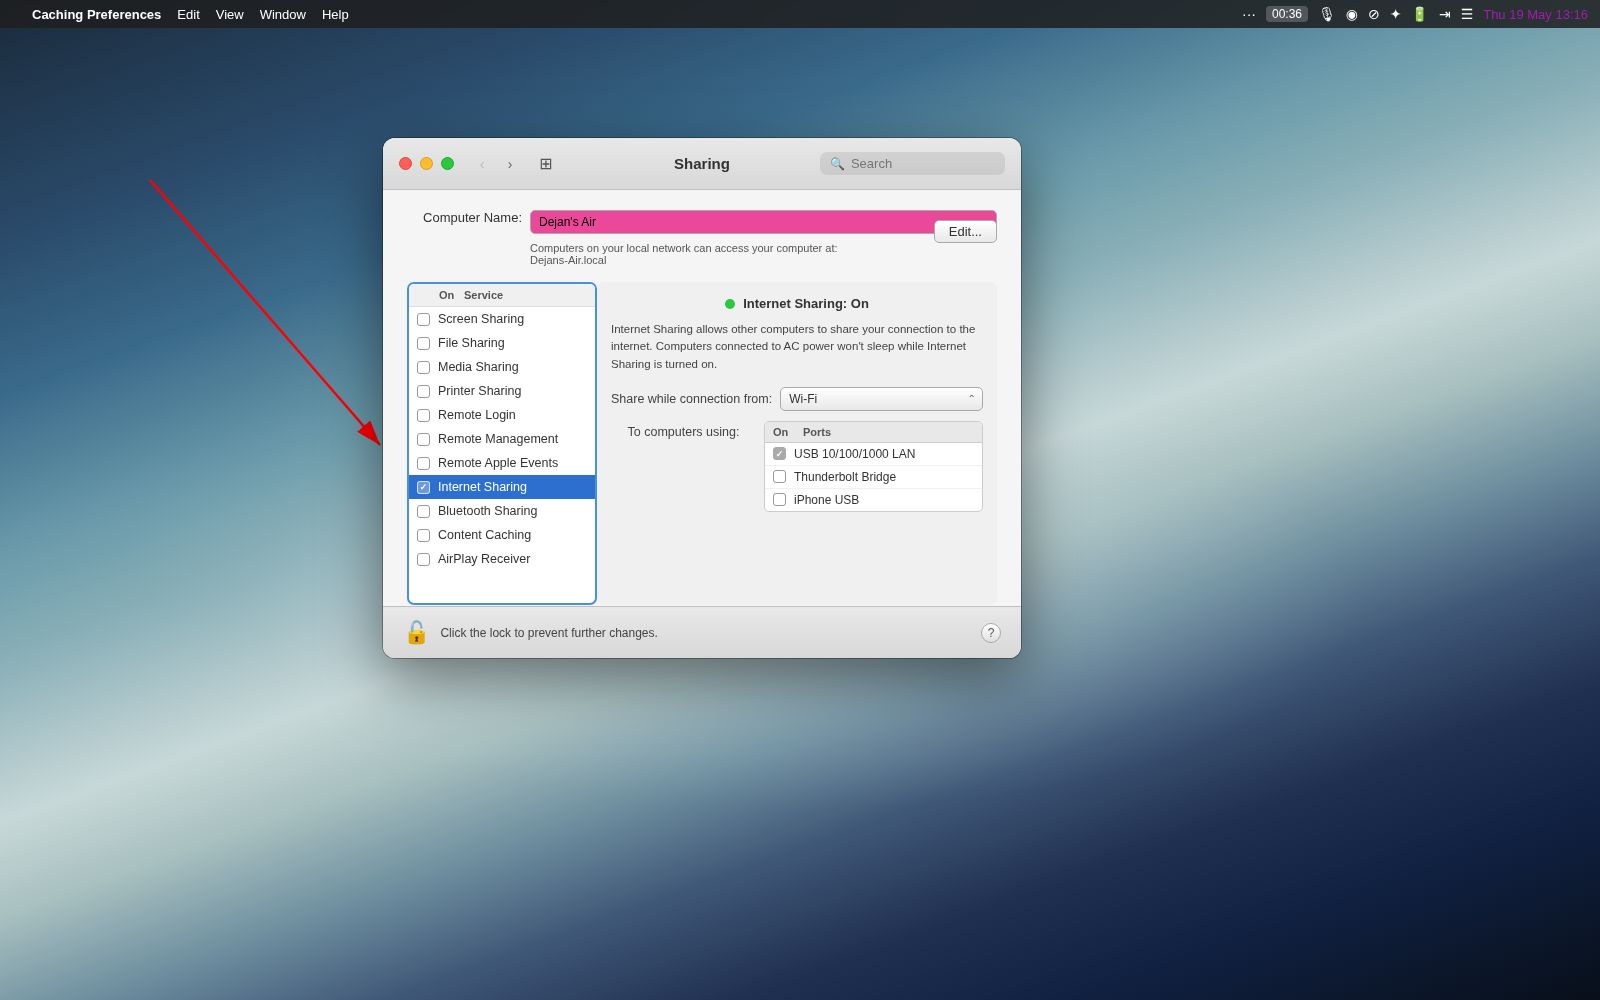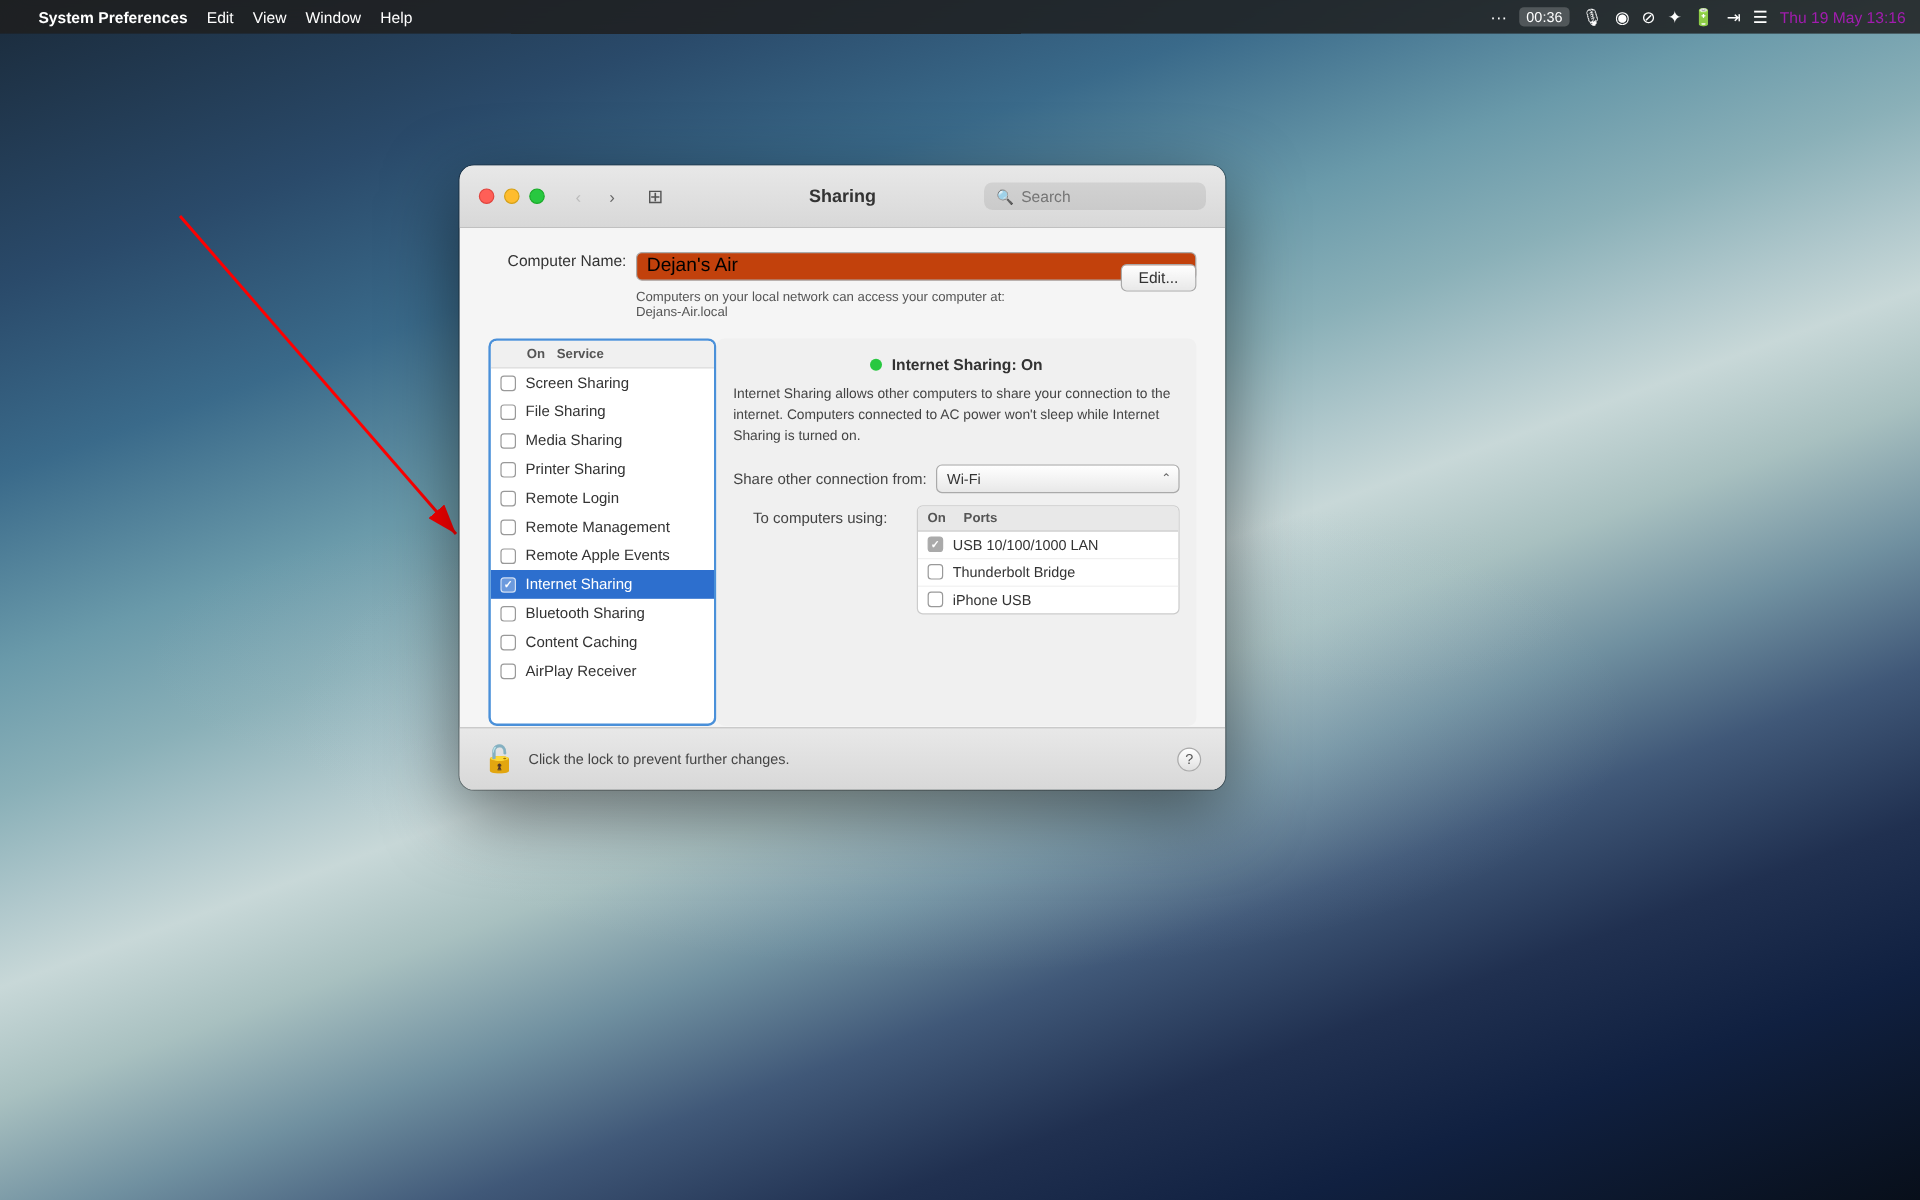--- a/index.html
+++ b/index.html
@@ -249,22 +249,22 @@
       text-align: right;
       margin-right: 8px;
     }
 
     .computer-name-input {
       flex: 1;
       height: 24px;
       border: 1px solid #aaa;
       border-radius: 5px;
       padding: 0 8px;
-      font-size: 16px;
-      background: #c2410c;
+      font-size: 12px;
+      background: #ec4899;
       outline: none;
     }
 
     .local-network-info {
       margin-left: 123px;
       margin-bottom: 16px;
     }
 
     .local-network-text {
       font-size: 11px;
@@ -566,21 +566,21 @@
     <marker id="arrowhead" markerWidth="10" markerHeight="7" refX="10" refY="3.5" orient="auto">
       <polygon points="0 0, 10 3.5, 0 7" fill="red"></polygon>
     </marker>
   </defs>
   <line x1="30" y1="30" x2="260" y2="295" stroke="red" stroke-width="2.5" marker-end="url(#arrowhead)"></line>
 </svg>
 
 <div class="menubar">
   <div class="menubar-left">
     <span class="apple-logo"></span>
-    <span class="menu-item bold">System Preferences</span>
+    <span class="menu-item bold">Caching Preferences</span>
     <span class="menu-item">Edit</span>
     <span class="menu-item">View</span>
     <span class="menu-item">Window</span>
     <span class="menu-item">Help</span>
   </div>
   <div class="menubar-right">
     <span class="menubar-icon">···</span>
     <span class="timer-badge">00:36</span>
     <span class="menubar-icon">🎙</span>
     <span class="menubar-icon">◉</span>
@@ -697,21 +697,21 @@
       <div class="detail-panel">
 
         <div class="detail-title-row">
           <div class="green-dot"></div>
           <span class="detail-title">Internet Sharing: On</span>
         </div>
 
         <div class="detail-description">Internet Sharing allows other computers to share your connection to the internet. Computers connected to AC power won't sleep while Internet Sharing is turned on.</div>
 
         <div class="share-row">
-          <span class="share-label">Share other connection from:</span>
+          <span class="share-label">Share while connection from:</span>
           <div class="share-select-container">
             <div class="share-select-display">
               <span>Wi-Fi</span>
               <span class="share-select-arrow">⌃</span>
             </div>
           </div>
         </div>
 
         <div class="ports-label-row">
           <span class="ports-label">To computers using:</span>

